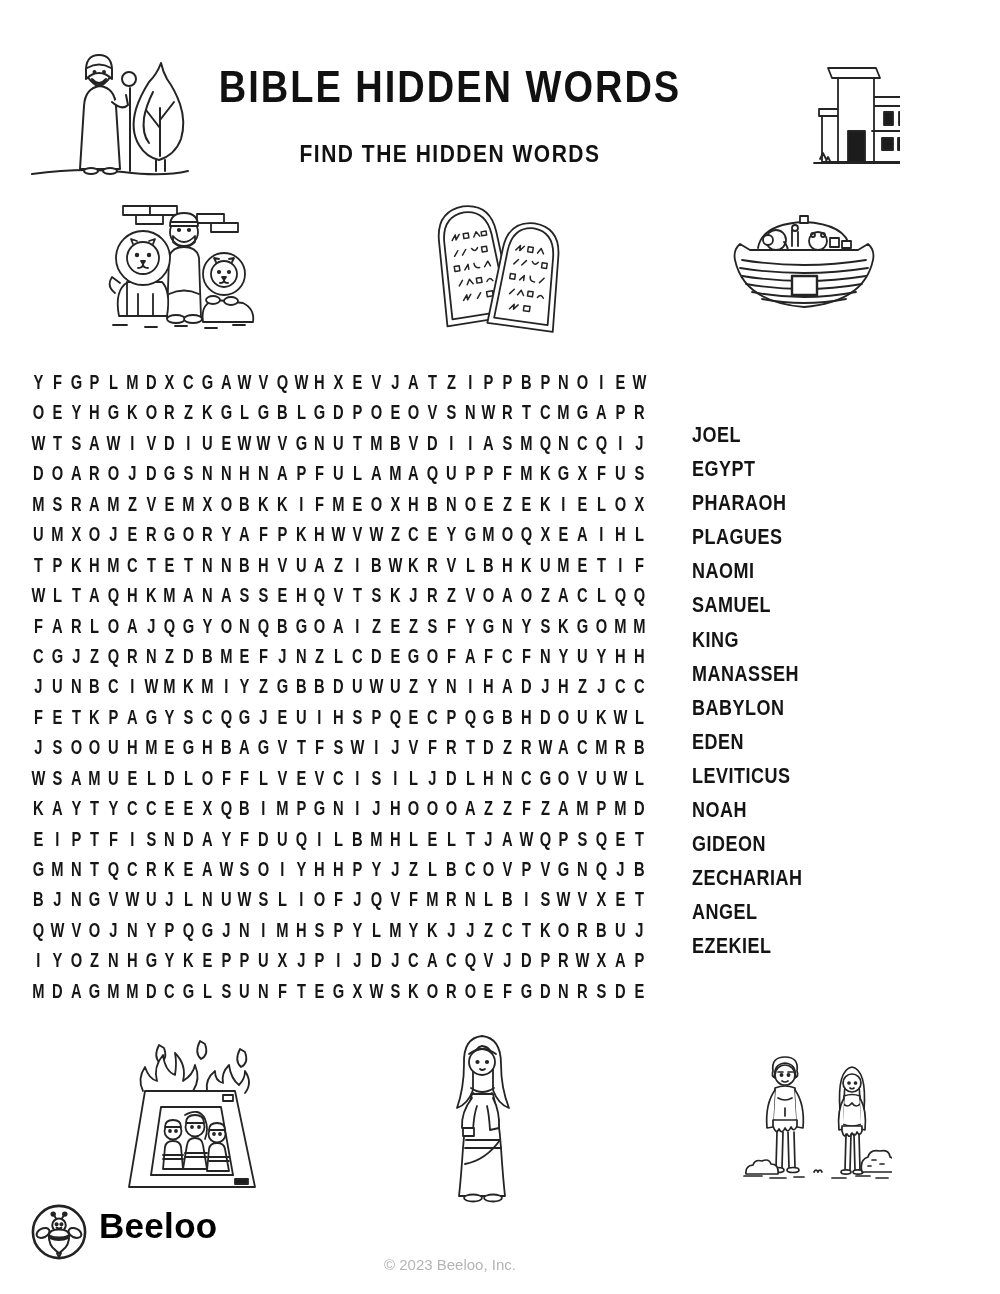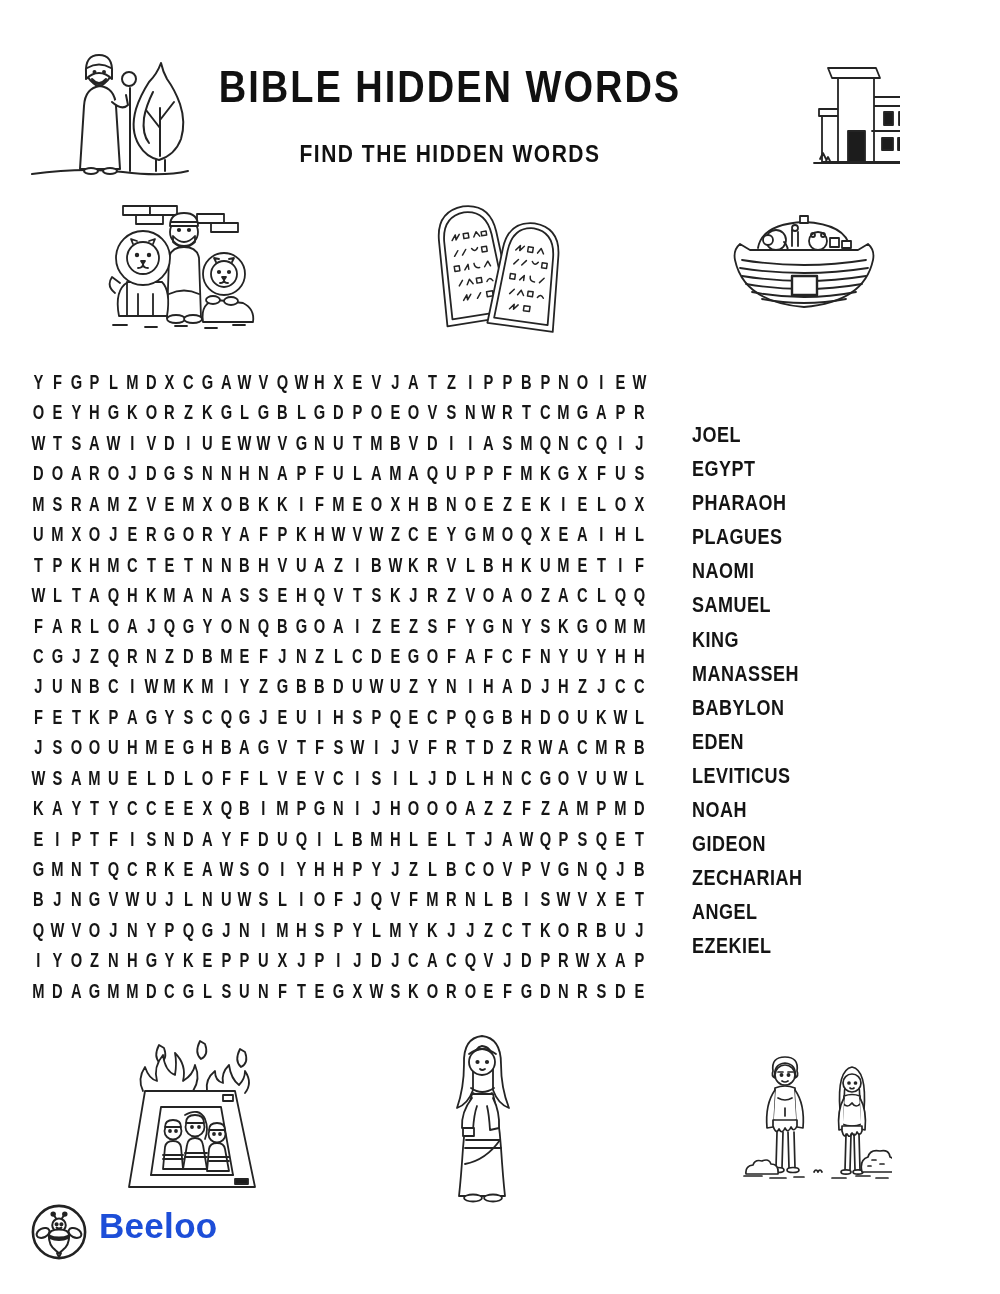--- a/index.html
+++ b/index.html
@@ -21,21 +21,21 @@
   .cell{display:flex;align-items:center;justify-content:center;
         font-weight:900;font-size:15px;color:#161616;
         transform:scale(0.98,1.32);}
   
   #wordlist{position:absolute;left:686px;top:412px;margin:6px;padding:0;list-style:none;}
   #wordlist li{height:34.1px;display:flex;align-items:center;
         font-weight:900;font-size:18px;letter-spacing:0.5px;color:#141414;
         transform:scaleY(1.2);transform-origin:left center;}
   
   #brand-wordmark{position:absolute;left:99px;top:1206px;font-size:35px;font-weight:700;
-        letter-spacing:0.3px;color:#1d4ed8;}
+        letter-spacing:0.3px;color:#000000;}
   #copyright{position:absolute;top:1256px;left:0;width:100%;text-align:center;
         font-size:15px;color:#b5b5b5;}
   #scan-caption{position:absolute;left:903px;top:1188px;width:94px;text-align:center;
         font-size:8.5px;color:#c4c4c4;font-family:Liberation Serif, serif;}
   #solution-code{position:absolute;left:903px;top:1261px;width:94px;text-align:center;
         font-size:10.5px;color:#bdbdbd;letter-spacing:0.5px;}
 </style>
 </head>
 <body>
 
@@ -999,20 +999,21 @@
       <circle cx="32.5" cy="22" r="1.1" fill="#222"></circle>
     <path d="M27.5 25.5 Q30 27.5 32.5 25.5"></path>
     <ellipse cx="13.5" cy="31" rx="7" ry="4.6" transform="rotate(-25 13.5 31)" fill="#fff"></ellipse>
     <ellipse cx="46.5" cy="31" rx="7" ry="4.6" transform="rotate(25 46.5 31)" fill="#fff"></ellipse>
     <path d="M19.5 34 Q19.5 27.5 30 27.5 Q40.5 27.5 40.5 34 Q40.5 44 34 48.5 L30 52 L26 48.5 Q19.5 44 19.5 34 Z" fill="#fff"></path>
     <path d="M19.7 32.5 Q30 37 40.3 32.5 L40.3 37 Q30 41.5 19.7 37 Z" fill="#222" stroke="none"></path>
     <path d="M28 52 L30 56 L32 52"></path>
   </svg>
   <div id="brand-wordmark">Beeloo</div>
 
+  <div id="copyright">© 2023 Beeloo, Inc.</div>
 
   <div id="scan-caption">Scan for solution</div>
   <svg class="abs" style="left:921px;top:1200px" id="qr" width="56" height="56" viewBox="0 0 21 21">
       <rect x="0" y="0" width="21" height="21" fill="#fff"></rect>
       <rect x="8" y="0" width="1" height="1" fill="#111"></rect>
       <rect x="10" y="0" width="1" height="1" fill="#111"></rect>
       <rect x="13" y="0" width="1" height="1" fill="#111"></rect>
       <rect x="7" y="1" width="1" height="1" fill="#111"></rect>
       <rect x="9" y="1" width="1" height="1" fill="#111"></rect>
       <rect x="12" y="1" width="1" height="1" fill="#111"></rect>

